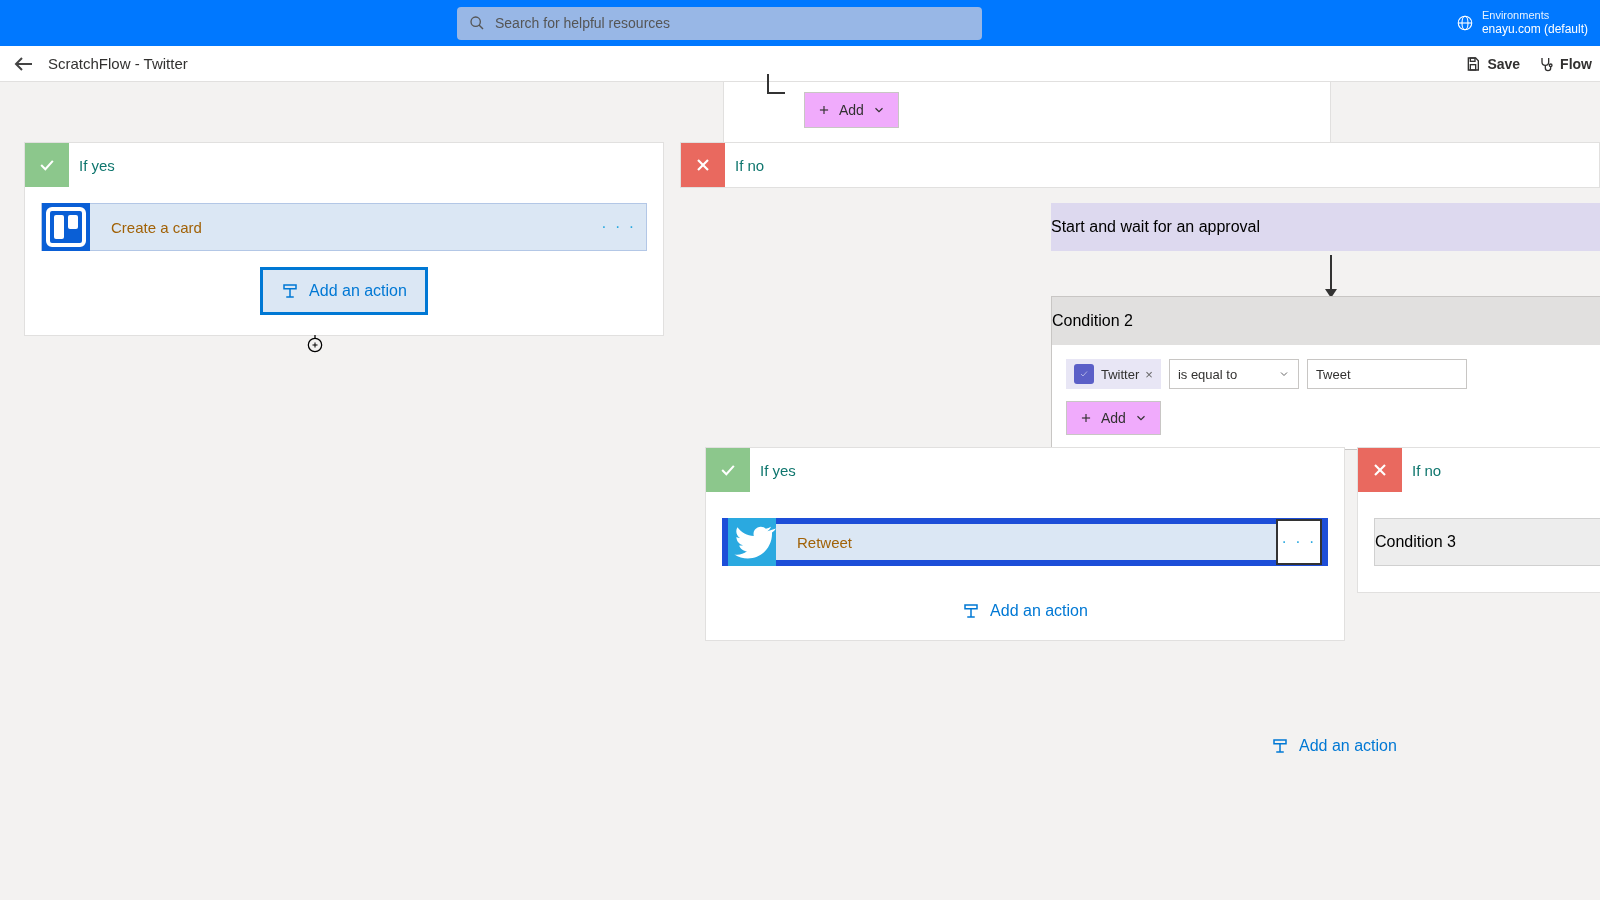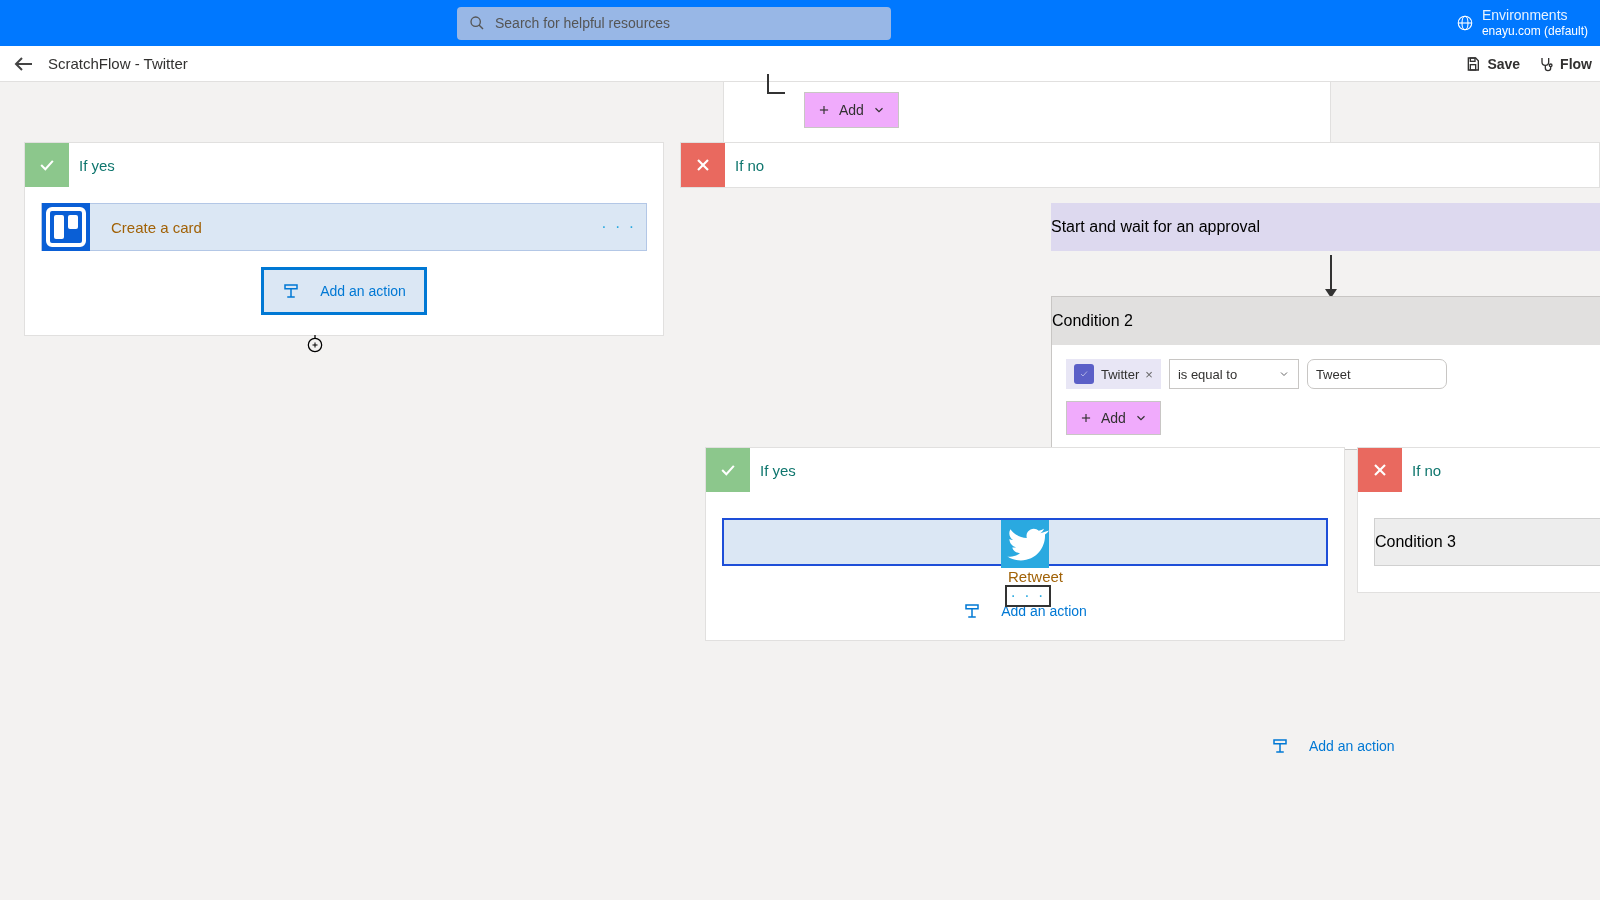--- a/index.html
+++ b/index.html
@@ -4,36 +4,36 @@
 <style>
   * { box-sizing: border-box; margin: 0; padding: 0; font-family: "Segoe UI", Arial, sans-serif; }
   body { background: #f3f2f1; width: 1600px; height: 900px; overflow: hidden; }
 
   
   .topbar {
     height: 46px; background: #0078ff; display: flex; align-items: center;
     position: relative;
   }
   .search-box {
-    position: absolute; left: 457px; width: 434px; height: 33px;
+    position: absolute; left: 457px; width: 525px; height: 33px;
     background: #98b7e6; border-radius: 4px; display: flex; align-items: center;
     padding: 0 12px; color: #555;
   }
   .search-box svg { width: 16px; height: 16px; margin-right: 10px; flex: none; }
   .search-box input {
     border: none; background: transparent; flex: 1; font-size: 14px;
     color: #444; outline: none;
   }
   .search-box input::placeholder { color: #555; }
   .env-block {
     position: absolute; right: 12px; display: flex; align-items: center;
     color: #fff; font-size: 12px; line-height: 1.3;
   }
   .env-block svg { width: 18px; height: 18px; margin-right: 8px; }
-  .env-block .env-label { font-size: 14px; opacity: .9; }
+  .env-block .env-label { font-size: 11px; opacity: .9; }
 
   
   .subbar {
     height: 36px; background: #fff; display: flex; align-items: center;
     padding: 0 12px; position: relative; border-bottom: 1px solid #e1e0df;
   }
   .subbar .back { width: 24px; height: 24px; display: flex; align-items: center;
     justify-content: center; margin-right: 12px; cursor: pointer; color: #444; }
   .subbar .title { font-size: 15px; color: #323130; }
   .subbar .right-actions { position: absolute; right: 8px; display: flex; gap: 18px; }
@@ -87,22 +87,22 @@
     width: 48px; height: 48px; display: flex; align-items: center;
     justify-content: center; color: #fff; flex: none;
   }
   .ac-icon.trello { background: #0a5fd6; }
   .ac-icon.twitter { background: #2aa9e0; }
   .action-card .ac-title { padding-left: 21px; font-size: 15px; color: #a16207; flex: 1; }
   .action-card .ac-more { position: absolute; right: 10px; color: #2aa9e0; letter-spacing: 2px; cursor: pointer; }
 
   
   .add-action-btn {
-    display: flex; align-items: center; justify-content: center; gap: 20px;
-    color: #0078d4; font-size: 14px; cursor: pointer; margin: 10px auto 20px;
+    display: flex; align-items: center; justify-content: center; gap: 10px;
+    color: #0078d4; font-size: 16px; cursor: pointer; margin: 10px auto 20px;
     width: fit-content;
   }
   .add-action-btn.boxed {
     border: 3px solid #0078d4; background: #dbe7f4; padding: 12px 18px;
   }
   .add-action-btn svg { width: 18px; height: 18px; }
 
   
   .approval {
     position: absolute; left: 370px; top: 60px; width: 560px; height: 48px;
@@ -137,28 +137,28 @@
     background: #fff;
   }
   .pill.token { background: #e8e6f5; border: none; }
   .pill.token .t-icon {
     width: 20px; height: 20px; background: #5b5fc7; border-radius: 3px;
     margin-right: 7px; display: flex; align-items: center; justify-content: center;
   }
   .pill.token .t-icon svg { width: 12px; height: 12px; stroke: #fff; fill: none; }
   .pill.token .x { margin-left: 6px; color: #666; cursor: pointer; }
   .pill.select { width: 130px; justify-content: space-between; cursor: pointer; }
-  .pill.input { width: 140px; border-radius: 7px; }
+  .pill.input { width: 160px; }
   .add-pill.small { height: 34px; margin-left: 0; }
 
   
   .ifyes2 { left: 24px; top: 304px; width: 640px; }
   .ifno2 { left: 676px; top: 304px; width: 400px; }
 
-  .action-card.retweet { margin: 26px 16px 36px; border: 2px solid #1d4ed8; flex-direction: column; }
+  .action-card.retweet { margin: 26px 16px 36px; border: 6px solid #1d4ed8; }
   .retweet .ac-more-box {
     width: 46px; height: 46px; border: 2px solid #333;
     display: flex; align-items: center; justify-content: center;
     margin-left: 6px; cursor: pointer; color: #2aa9e0; letter-spacing: 2px;
     background: #fff;
   }
 
   .cond3-card {
     margin: 26px 16px; display: flex; align-items: center; height: 48px;
     background: #ededed; border: 1px solid #d0d0d0;

